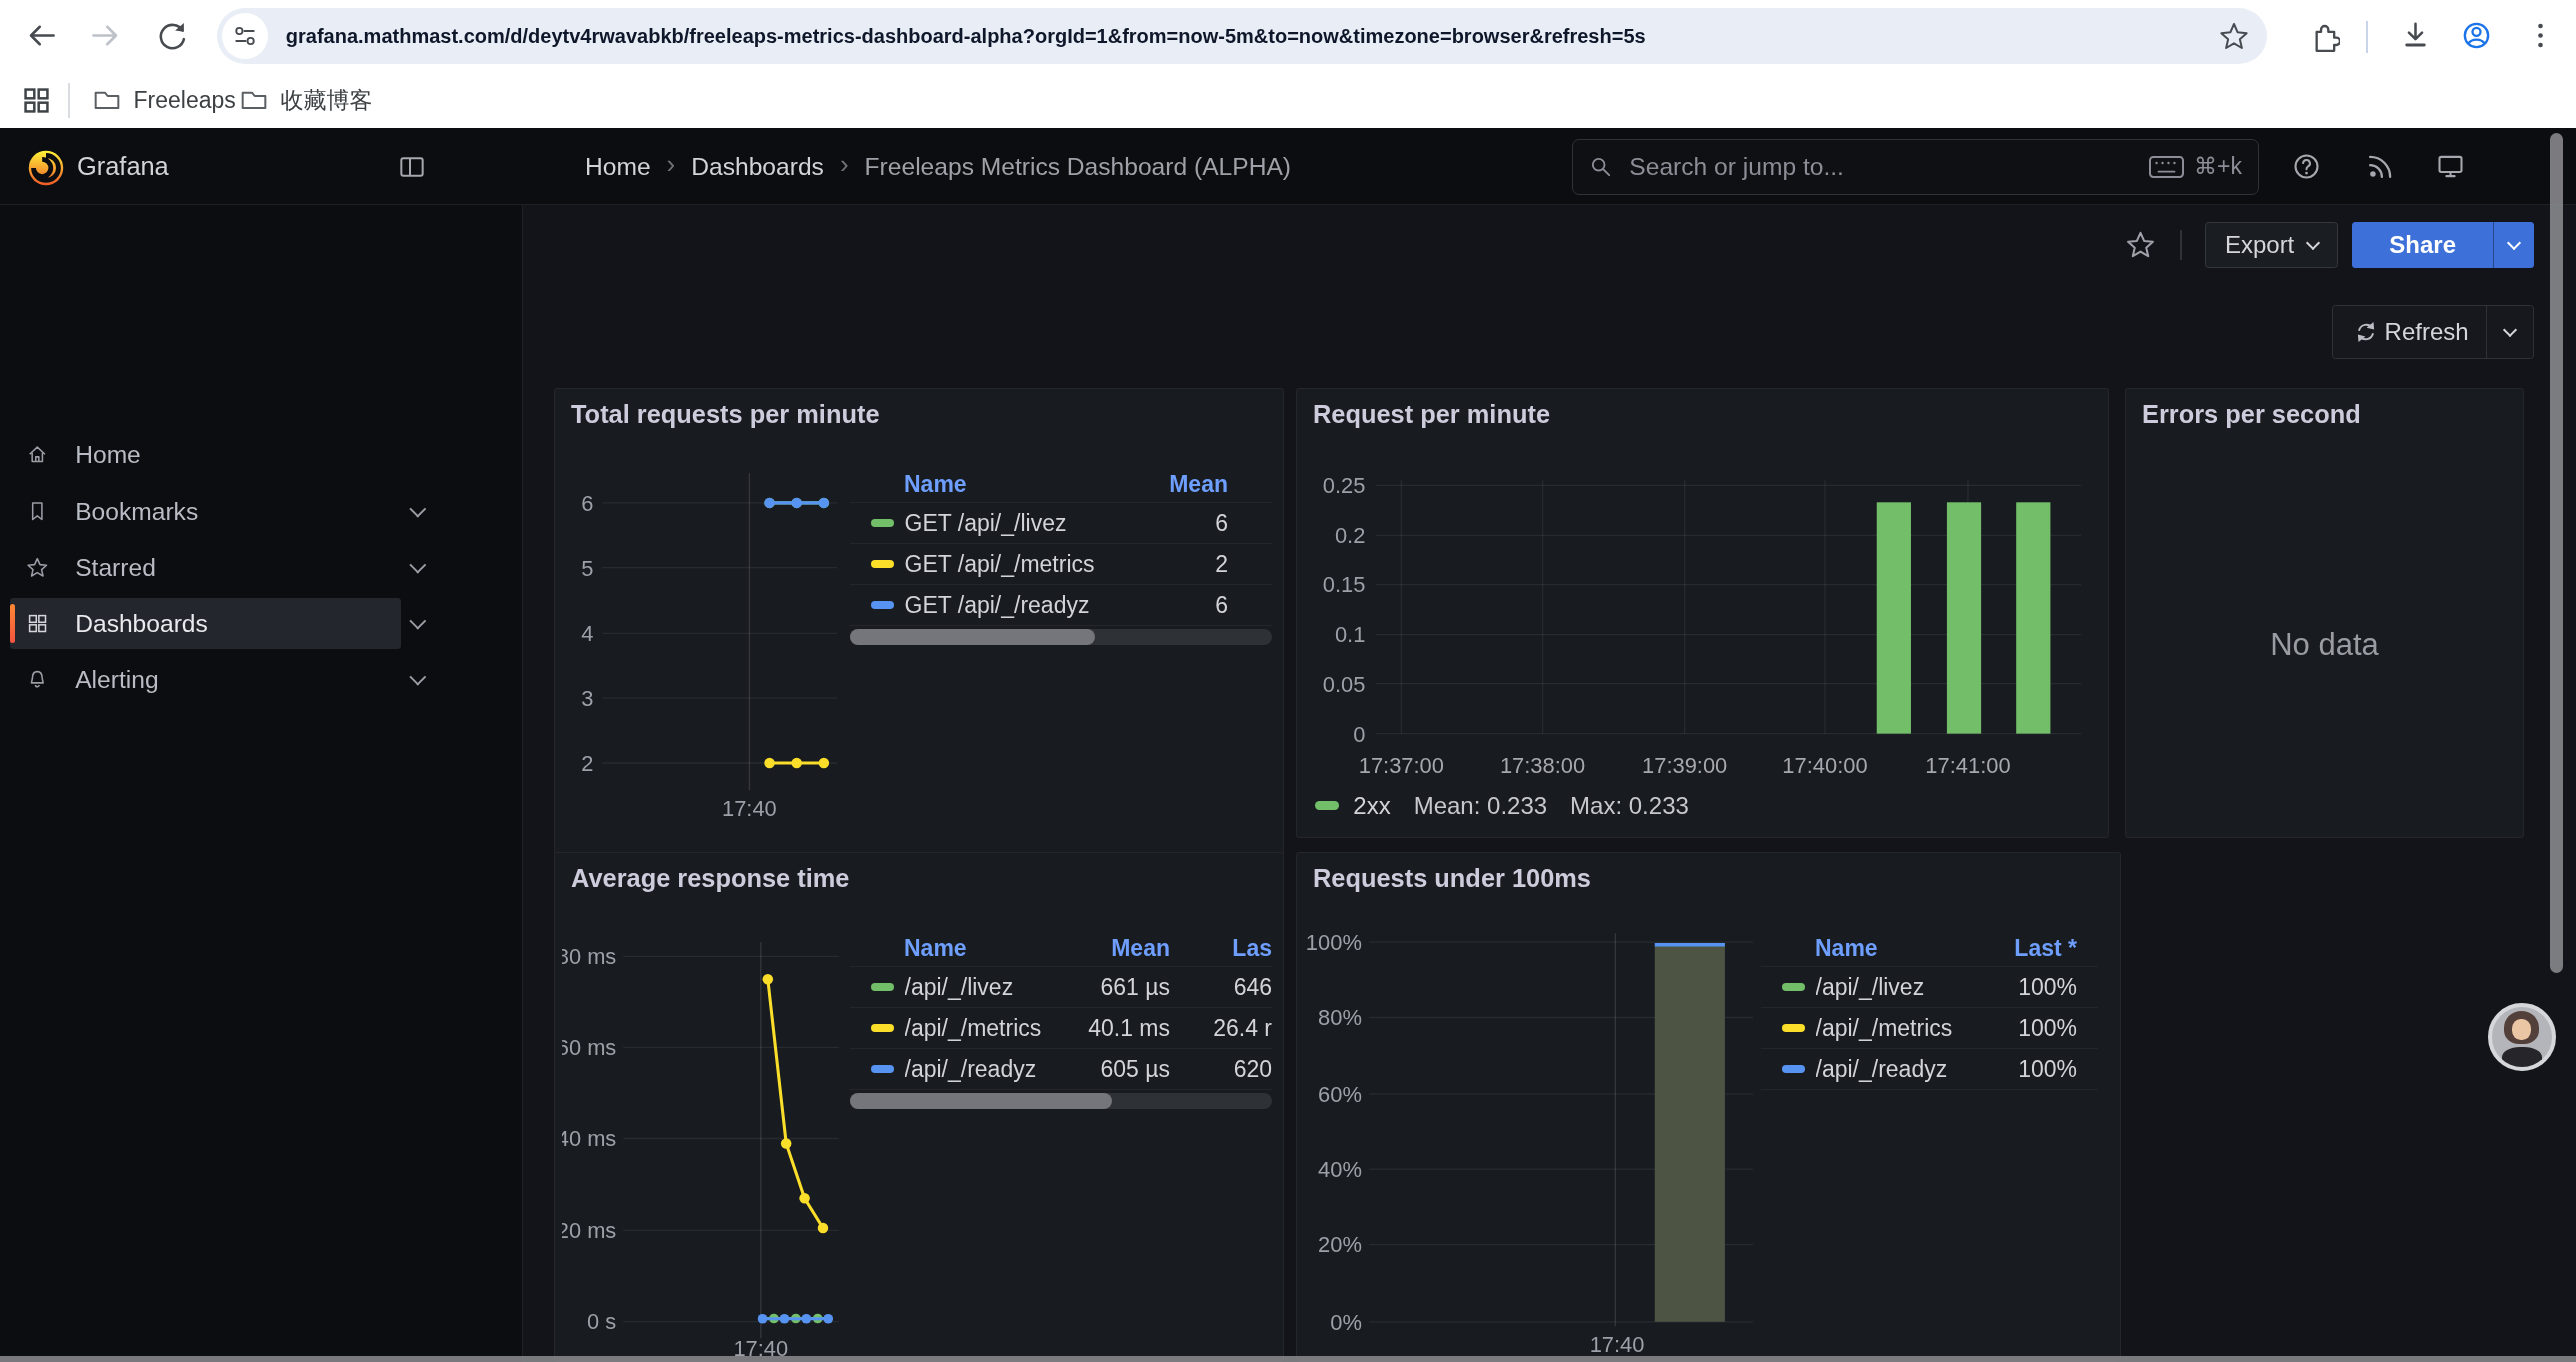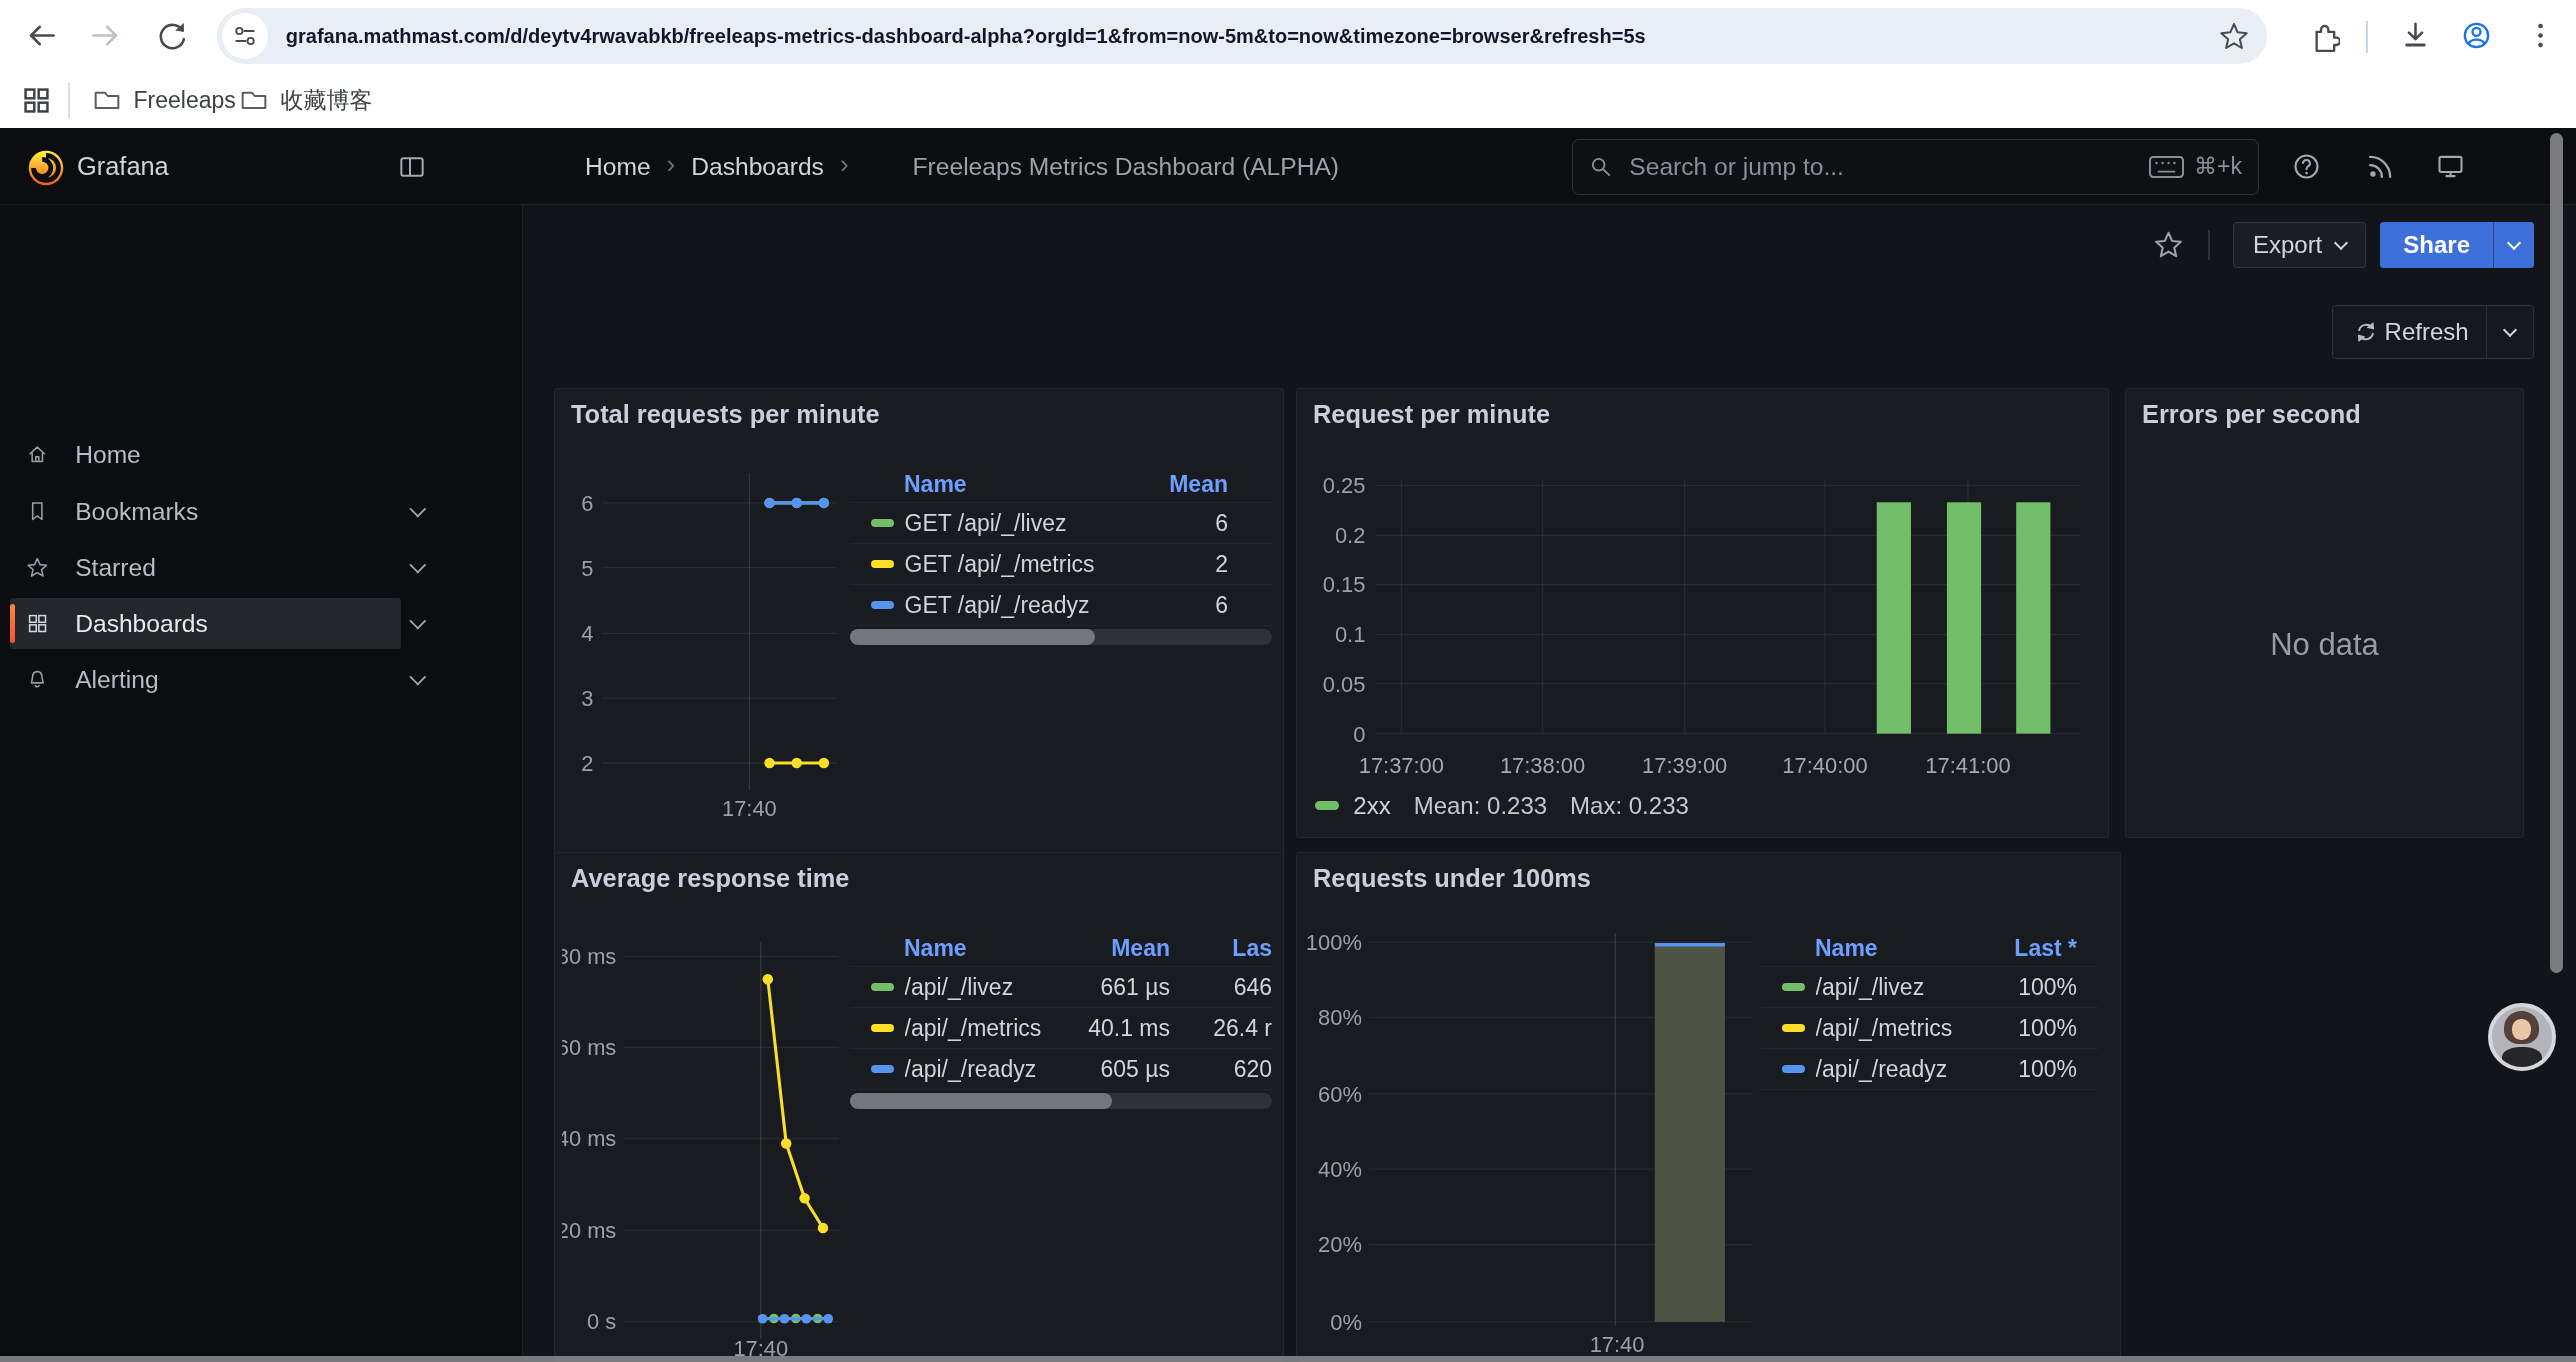--- a/index.html
+++ b/index.html
@@ -25,21 +25,21 @@
   .bkm .fold{width:32px;height:32px;color:#5A5F64;}
   
   .gf-header{position:absolute;left:0;top:128px;width:100%;height:77px;background:#0C0D10;
              border-bottom:0.9px solid #1E2025;box-sizing:border-box;}
   .brand{position:absolute;left:77px;top:0;height:77px;display:flex;align-items:center;
          font-size:25.4px;color:#D2D3D8;}
   .logo{position:absolute;left:23px;top:16px;width:46px;height:46px;}
   .sb-toggle{position:absolute;left:396px;top:23px;width:32px;height:32px;color:#A5A8AF;}
   .crumbs{position:absolute;left:585px;top:0;height:77px;display:flex;align-items:center;gap:16px;}
   .crumb{font-size:24.6px;color:#D3D4D9;font-weight:500;}
-  .crumb.last{color:#9FA1A8;font-weight:400;margin-left:48px;}
+  .crumb.last{color:#9FA1A8;font-weight:400;}
   .csep{font-size:26px;color:#6F7278;padding-bottom:3.5px;}
   .searchbox{position:absolute;left:1572px;top:10.5px;width:687px;height:56px;background:#0E1014;
              border:0.9px solid #2F3238;border-radius:7px;display:flex;align-items:center;box-sizing:border-box;}
   .searchbox .mag{margin-left:14px;width:28px;height:28px;color:#9His;} 
   .searchbox .mag,.searchbox .kbd{color:#8B8E96;}
   .searchbox input{flex:1;background:transparent;border:none;outline:none;color:#C9CBD1;
                    font-size:24.6px;margin-left:12.3px;font-family:inherit;}
   .searchbox input::placeholder{color:#8B8E96;}
   .searchbox .kbd{width:37px;height:28px;margin-right:8.8px;}
   .searchbox .short{color:#8B8E96;font-size:23px;margin-right:16px;white-space:nowrap;}
@@ -64,21 +64,21 @@
   
   .content{position:absolute;left:523px;top:205px;right:0;bottom:0;background:#121419;overflow:hidden;}
   .row-actions{position:absolute;top:16.7px;right:42px;height:46px;display:flex;align-items:center;}
   .star-btn{width:33px;height:33px;color:#9FA2A9;}
   .tdiv{width:1.8px;height:30px;background:#2E3137;margin:0 23px;}
   .btn-sec{height:46px;background:#1A1D22;border:0.9px solid #34373D;border-radius:3.5px;color:#D5D6DB;
            font-size:24px;display:flex;align-items:center;padding:0 19px;gap:14px;box-sizing:border-box;}
   .btn-sec .chev{border-width:2.2px;width:8px;height:8px;margin-top:-3.5px;}
   .share-grp{display:flex;margin-left:14px;}
   .btn-blue{height:46px;background:#3D71D9;border-radius:3.5px 0 0 3.5px;color:#fff;font-size:24px;font-weight:600;
-            display:flex;align-items:center;padding:0 23px;}
+            display:flex;align-items:center;padding:0 37px;}
   .btn-blue-chev{width:40px;height:46px;background:#3D71D9;border-left:1.8px solid rgba(10,20,40,.45);
                  border-radius:0 3.5px 3.5px 0;display:flex;align-items:center;justify-content:center;color:#fff;}
   .btn-blue-chev .chev{border-width:2.2px;width:8px;height:8px;margin-top:-3.5px;}
   .row-time{position:absolute;top:100px;right:42px;height:54px;display:flex;gap:16px;}
   .tool-grp{height:54px;background:#16181D;border:0.9px solid #2E3137;border-radius:3.5px;display:flex;
             align-items:center;color:#D5D6DB;font-size:24px;box-sizing:border-box;}
   .tool-grp .gico{width:30px;height:30px;color:#B9BCC3;}
   .gdiv{width:0.9px;align-self:stretch;background:#2E3137;}
   
   .panel{position:absolute;background:#181B1F;border:0.9px solid #24262C;border-radius:2.6px;

